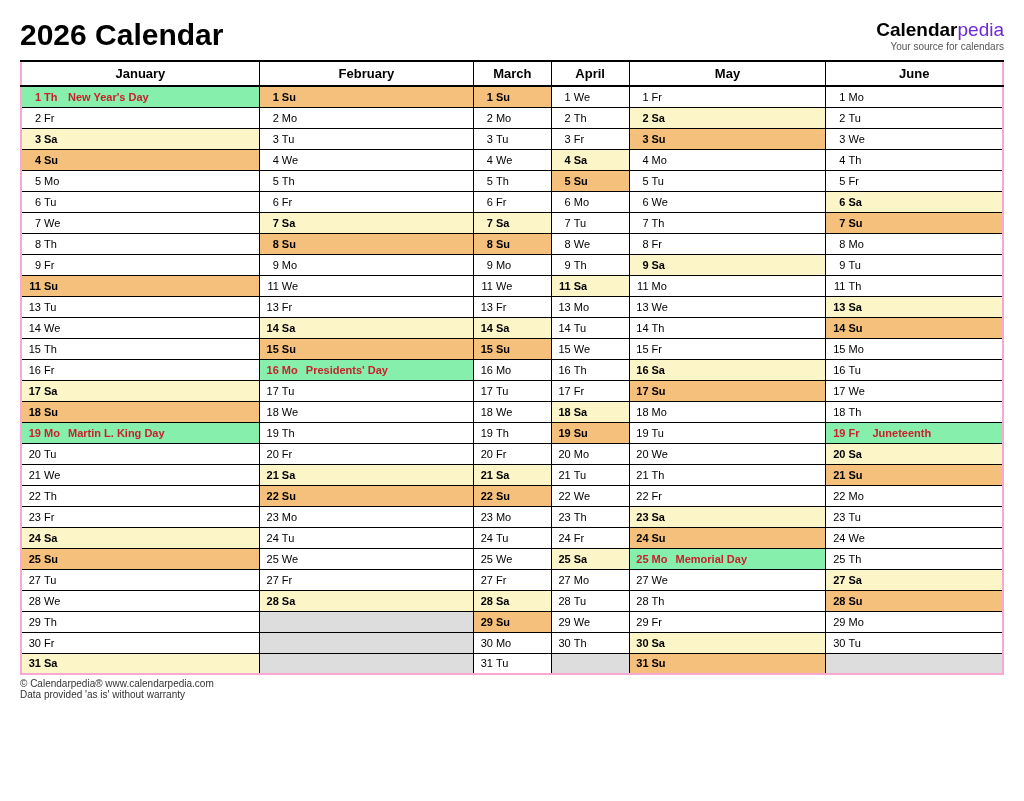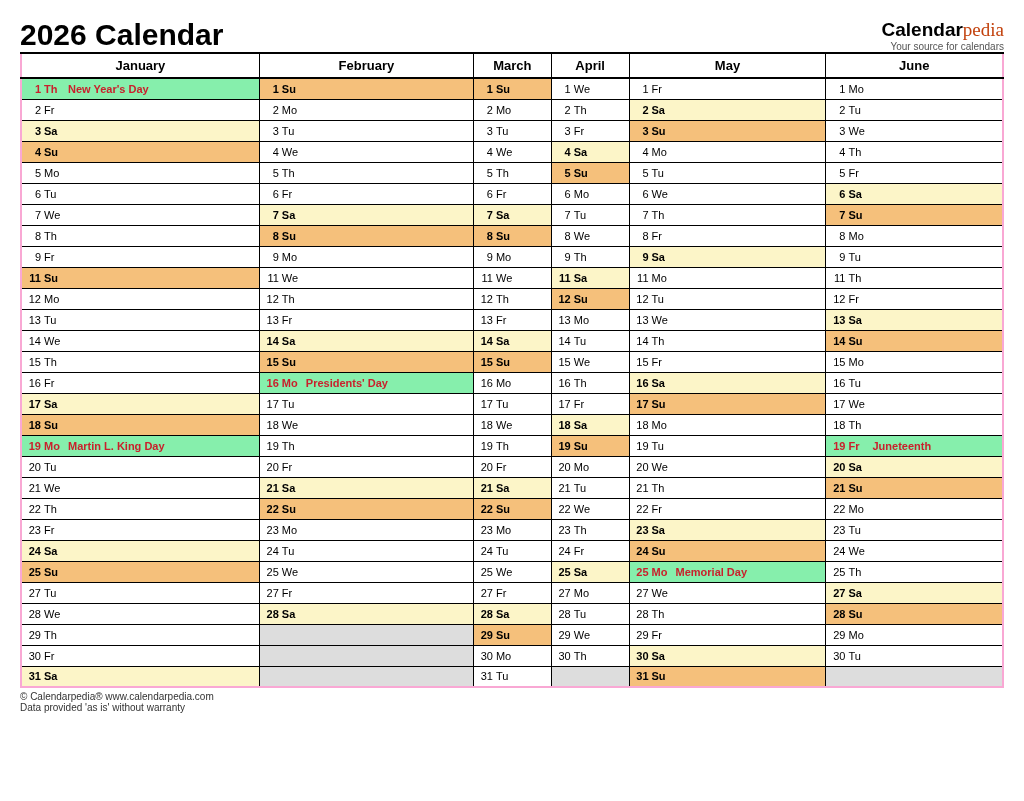--- a/index.html
+++ b/index.html
@@ -1,21 +1,21 @@
 <!DOCTYPE html>
 <html><head>
 <meta charset="utf-8">
 <style>
 * { box-sizing: border-box; margin: 0; padding: 0; }
 body { font-family: Arial, sans-serif; background: #fff; padding: 18px 20px; width: 1024px; }
-.header { display: flex; justify-content: space-between; align-items: flex-end; margin-bottom: 0; }
+.header { display: flex; justify-content: space-between; align-items: flex-end; margin-bottom: 8px; }
 .title { font-size: 30px; font-weight: bold; color: #000; }
 .brand { text-align: right; }
 .brand-name { font-size: 19px; font-weight: bold; }
-.brand-name .pedia { font-weight: normal; color: #c2410c; font-family: Liberation Serif, serif; }
+.brand-name .pedia { font-weight: normal; color: #6d28d9; }
 .brand-tag { font-size: 10px; color: #555; }
 .cal { width: 100%; border-collapse: collapse; border: 2px solid #f9a8d4; }
 .cal th { border: 1px solid #000; border-top: 2px solid #000; border-bottom: 2px solid #000; background: #fff; font-size: 13px; font-weight: bold; text-align: center; padding: 4px 0; }
 .cal td { border: 1px solid #000; font-size: 11px; padding: 3px 3px; height: 21px; vertical-align: middle; white-space: nowrap; }
 .cal td .dn { display: inline-block; width: 16px; text-align: right; }
 .cal td .dw { display: inline-block; width: 22px; text-align: left; margin-left: 3px; }
 .cal td .hl { display: inline-block; margin-left: 2px; }
 .sat { background: #fcf5c8; font-weight: bold; }
 .sun { background: #f5c07b; font-weight: bold; }
 .hol { background: #86efac; font-weight: bold; color: #c9202c; }
@@ -119,28 +119,20 @@
       </tr>
       <tr>
         <td class="sun"><span class="dn">11</span><span class="dw">Su</span></td>
         <td><span class="dn">11</span><span class="dw">We</span></td>
         <td><span class="dn">11</span><span class="dw">We</span></td>
         <td class="sat"><span class="dn">11</span><span class="dw">Sa</span></td>
         <td><span class="dn">11</span><span class="dw">Mo</span></td>
         <td><span class="dn">11</span><span class="dw">Th</span></td>
       </tr>
       <tr>
-        <td><span class="dn">12</span><span class="dw">Mo</span></td>
-        <td><span class="dn">12</span><span class="dw">Th</span></td>
-        <td><span class="dn">12</span><span class="dw">Th</span></td>
-        <td class="sun"><span class="dn">12</span><span class="dw">Su</span></td>
-        <td><span class="dn">12</span><span class="dw">Tu</span></td>
-        <td><span class="dn">12</span><span class="dw">Fr</span></td>
-      </tr>
-      <tr>
         <td><span class="dn">13</span><span class="dw">Tu</span></td>
         <td><span class="dn">13</span><span class="dw">Fr</span></td>
         <td><span class="dn">13</span><span class="dw">Fr</span></td>
         <td><span class="dn">13</span><span class="dw">Mo</span></td>
         <td><span class="dn">13</span><span class="dw">We</span></td>
         <td class="sat"><span class="dn">13</span><span class="dw">Sa</span></td>
       </tr>
       <tr>
         <td><span class="dn">14</span><span class="dw">We</span></td>
         <td class="sat"><span class="dn">14</span><span class="dw">Sa</span></td>

